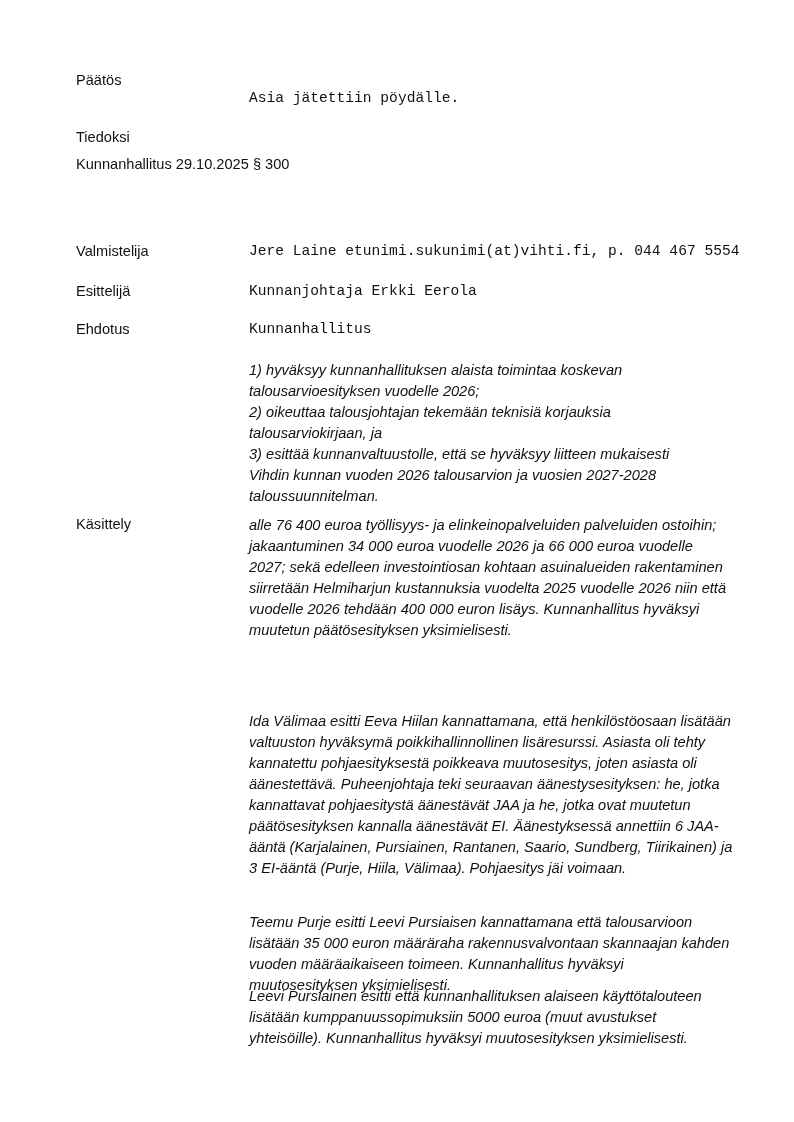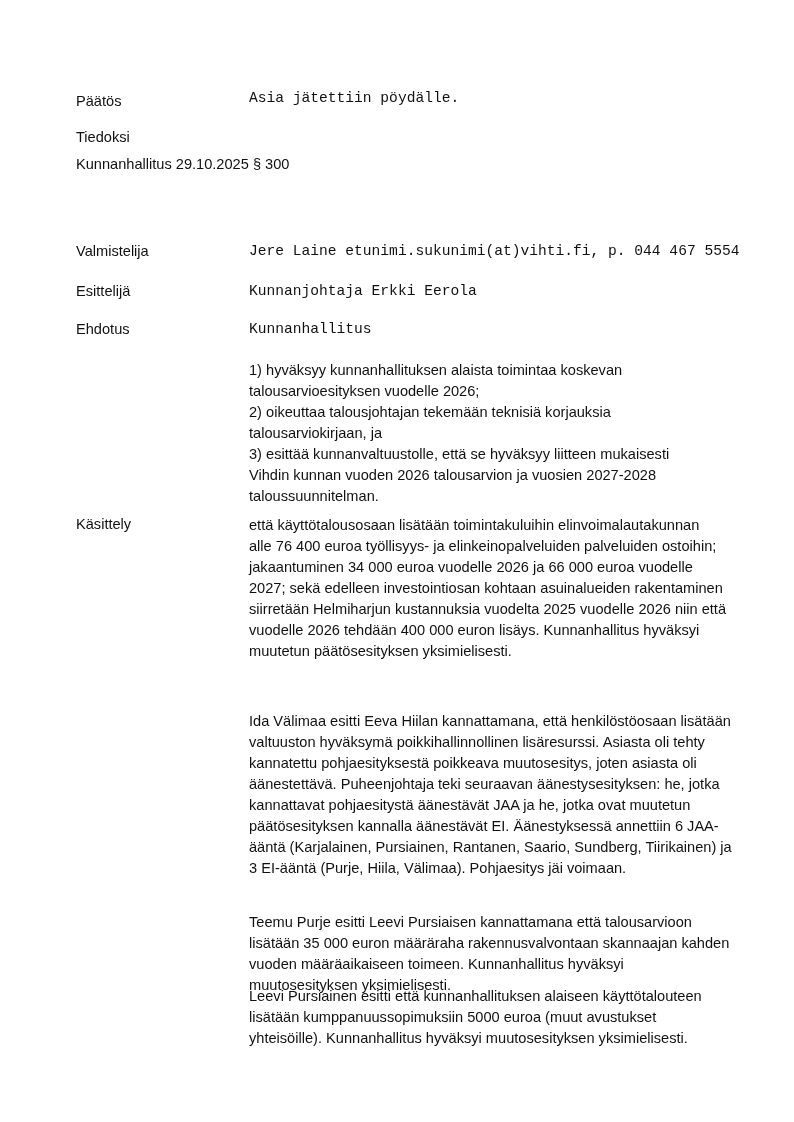--- a/index.html
+++ b/index.html
@@ -4,28 +4,28 @@
 <style>
   html, body { margin: 0; padding: 0; background: #ffffff; }
   body {
     width: 794px; height: 1122px; position: relative; overflow: hidden;
     font-family: "Liberation Sans", "DejaVu Sans", sans-serif;
     font-size: 14.6px; color: #111111;
   }
   .abs { position: absolute; white-space: nowrap; }
   .label { left: 76px; }
   .value { left: 249px; font-family: Liberation Mono, monospace; }
-  .para { position: absolute; left: 249px; line-height: 21px; white-space: nowrap; }
+  .para { position: absolute; left: 249px; line-height: 21px; white-space: nowrap; font-style: italic; }
   .para div { white-space: nowrap; }
 </style>
 </head>
 <body>
 
 <div>
-  <span class="abs label" style="top:93px">Päätös</span>
+  <span class="abs label" style="top:72px">Päätös</span>
   <span class="abs value" style="top:90px">Asia jätettiin pöydälle.</span>
 
   <span class="abs label" style="top:129px">Tiedoksi</span>
 
   <span class="abs label" style="top:156px">Kunnanhallitus 29.10.2025 § 300</span>
 
   <span class="abs label" style="top:243px">Valmistelija</span>
   <span class="abs value" style="top:243px">Jere Laine etunimi.sukunimi(at)vihti.fi,  p. 044 467 5554</span>
 
   <span class="abs label" style="top:283px">Esittelijä</span>
@@ -40,21 +40,20 @@
     <div>2) oikeuttaa talousjohtajan tekemään teknisiä korjauksia</div>
     <div>talousarviokirjaan, ja</div>
     <div>3) esittää kunnanvaltuustolle, että se hyväksyy liitteen mukaisesti</div>
     <div>Vihdin kunnan vuoden 2026 talousarvion ja vuosien 2027-2028</div>
     <div>taloussuunnitelman.</div>
   </div>
 
   <span class="abs label" style="top:516px">Käsittely</span>
 
   <div class="para" style="top:515px">
-    <div>että käyttötalousosaan lisätään toimintakuluihin elinvoimalautakunnan</div>
     <div>alle 76 400 euroa työllisyys- ja elinkeinopalveluiden palveluiden ostoihin;</div>
     <div>jakaantuminen  34 000 euroa  vuodelle 2026  ja 66 000 euroa  vuodelle</div>
     <div>2027; sekä edelleen investointiosan kohtaan asuinalueiden rakentaminen</div>
     <div>siirretään Helmiharjun kustannuksia vuodelta 2025 vuodelle 2026 niin että</div>
     <div>vuodelle 2026 tehdään 400 000 euron lisäys. Kunnanhallitus hyväksyi</div>
     <div>muutetun  päätösesityksen yksimielisesti.</div>
   </div>
 
   <div class="para" style="top:711px">
     <div>Ida Välimaa esitti Eeva Hiilan kannattamana, että henkilöstöosaan lisätään</div>

